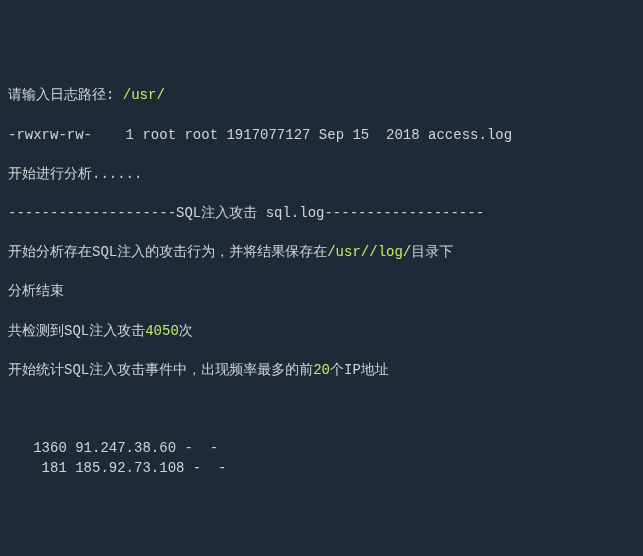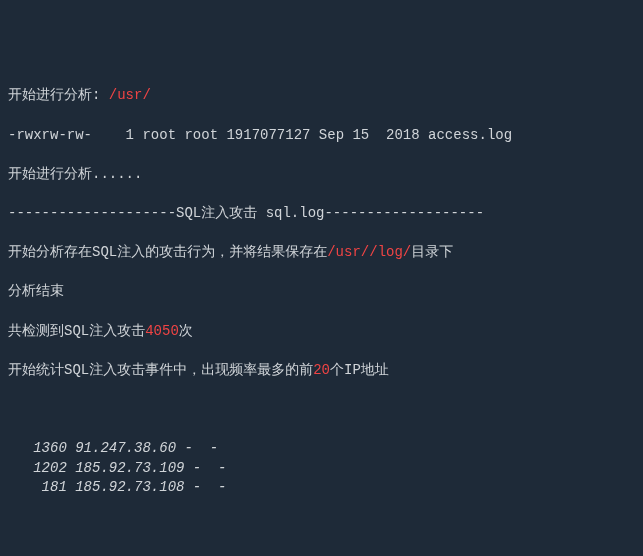--- a/index.html
+++ b/index.html
@@ -10,38 +10,38 @@
     font-family: "Consolas", "Courier New", monospace;
     font-size: 14px;
     line-height: 1.4;
     width: 643px;
     height: 556px;
     box-sizing: border-box;
     overflow: hidden;
     white-space: pre;
   }
   .line { display: block; }
-  .cyan { color: #ef4444; }
-  .ip-row { display: block; font-style: italic; }
+  .cyan { color: #bef264; }
+  .ip-row { display: block; }
 </style>
 </head>
 <body>
 
 
 
-<span class="line"><span>开始进行分析:</span> <span class="cyan">/usr/</span></span>
+<span class="line"><span>请输入日志路径:</span> <span class="cyan">/usr/</span></span>
 <span class="line">-rwxrw-rw-    1 root root 1917077127 Sep 15  2018 access.log</span>
 <span class="line">开始进行分析......</span>
 <span class="line">--------------------SQL注入攻击 sql.log-------------------</span>
 <span class="line"><span>开始分析存在SQL注入的攻击行为，并将结果保存在</span><span class="cyan">/usr//log/</span><span>目录下</span></span>
 <span class="line">分析结束</span>
 <span class="line"><span>共检测到SQL注入攻击</span><span class="cyan">4050</span><span>次</span></span>
 <span class="line"><span>开始统计SQL注入攻击事件中，出现频率最多的前</span><span class="cyan">20</span><span>个IP地址</span></span>
 <span class="line"> </span>
-<div id="ip-rows"><span class="ip-row">   1360 91.247.38.60 -  -</span><span class="ip-row">   1202 185.92.73.109 -  -</span><span class="ip-row">    181 185.92.73.108 -  -</span></div>
+<div id="ip-rows"><span class="ip-row">   1360 91.247.38.60 -  -</span><span class="ip-row">    181 185.92.73.108 -  -</span></div>
 
 
 
 
 
 
 
 
 
 </body></html>

